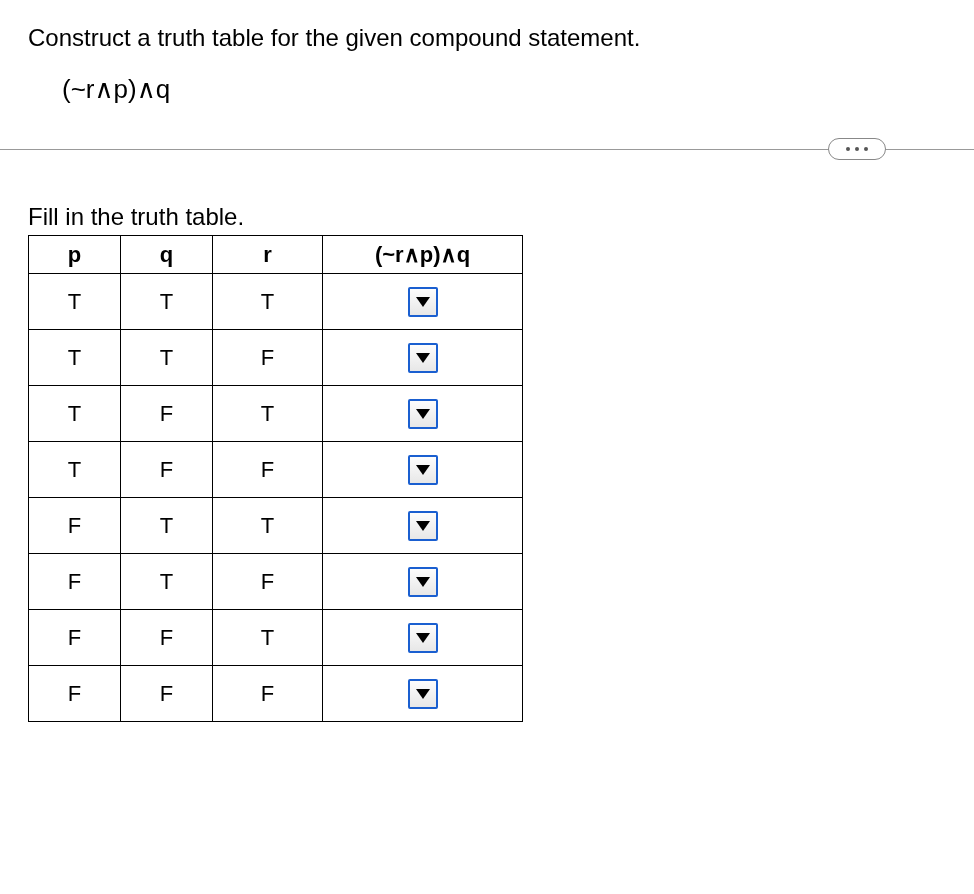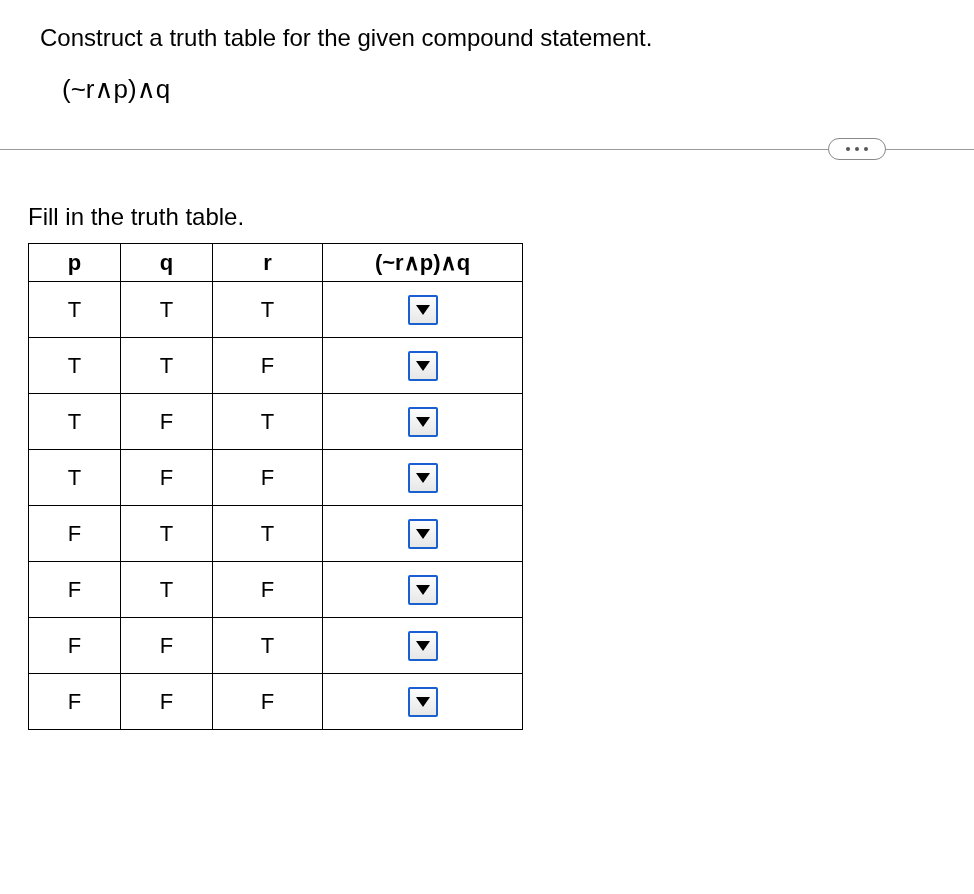--- a/index.html
+++ b/index.html
@@ -8,21 +8,20 @@
     padding: 20px 28px;
     font-family: Arial, Helvetica, sans-serif;
     font-size: 24px;
     color: #000;
     background: #fff;
     width: 974px;
   }
   .instruction {
     margin-bottom: 18px;
     line-height: 1.5;
-    margin-left: 12px;
   }
   .formula {
     margin-left: 34px;
     margin-bottom: 30px;
     font-size: 26px;
   }
   .divider-row {
     position: relative;
     height: 28px;
     margin-bottom: 40px;
@@ -51,21 +50,21 @@
     gap: 5px;
     cursor: pointer;
   }
   .more-pill .dot {
     width: 4px;
     height: 4px;
     border-radius: 50%;
     background: #555;
   }
   .fill-text {
-    margin-bottom: 12px;
+    margin-bottom: 4px;
   }
   table.truth {
     border-collapse: collapse;
   }
   table.truth th, table.truth td {
     border: 1.5px solid #000;
     text-align: center;
     vertical-align: middle;
   }
   table.truth th {

